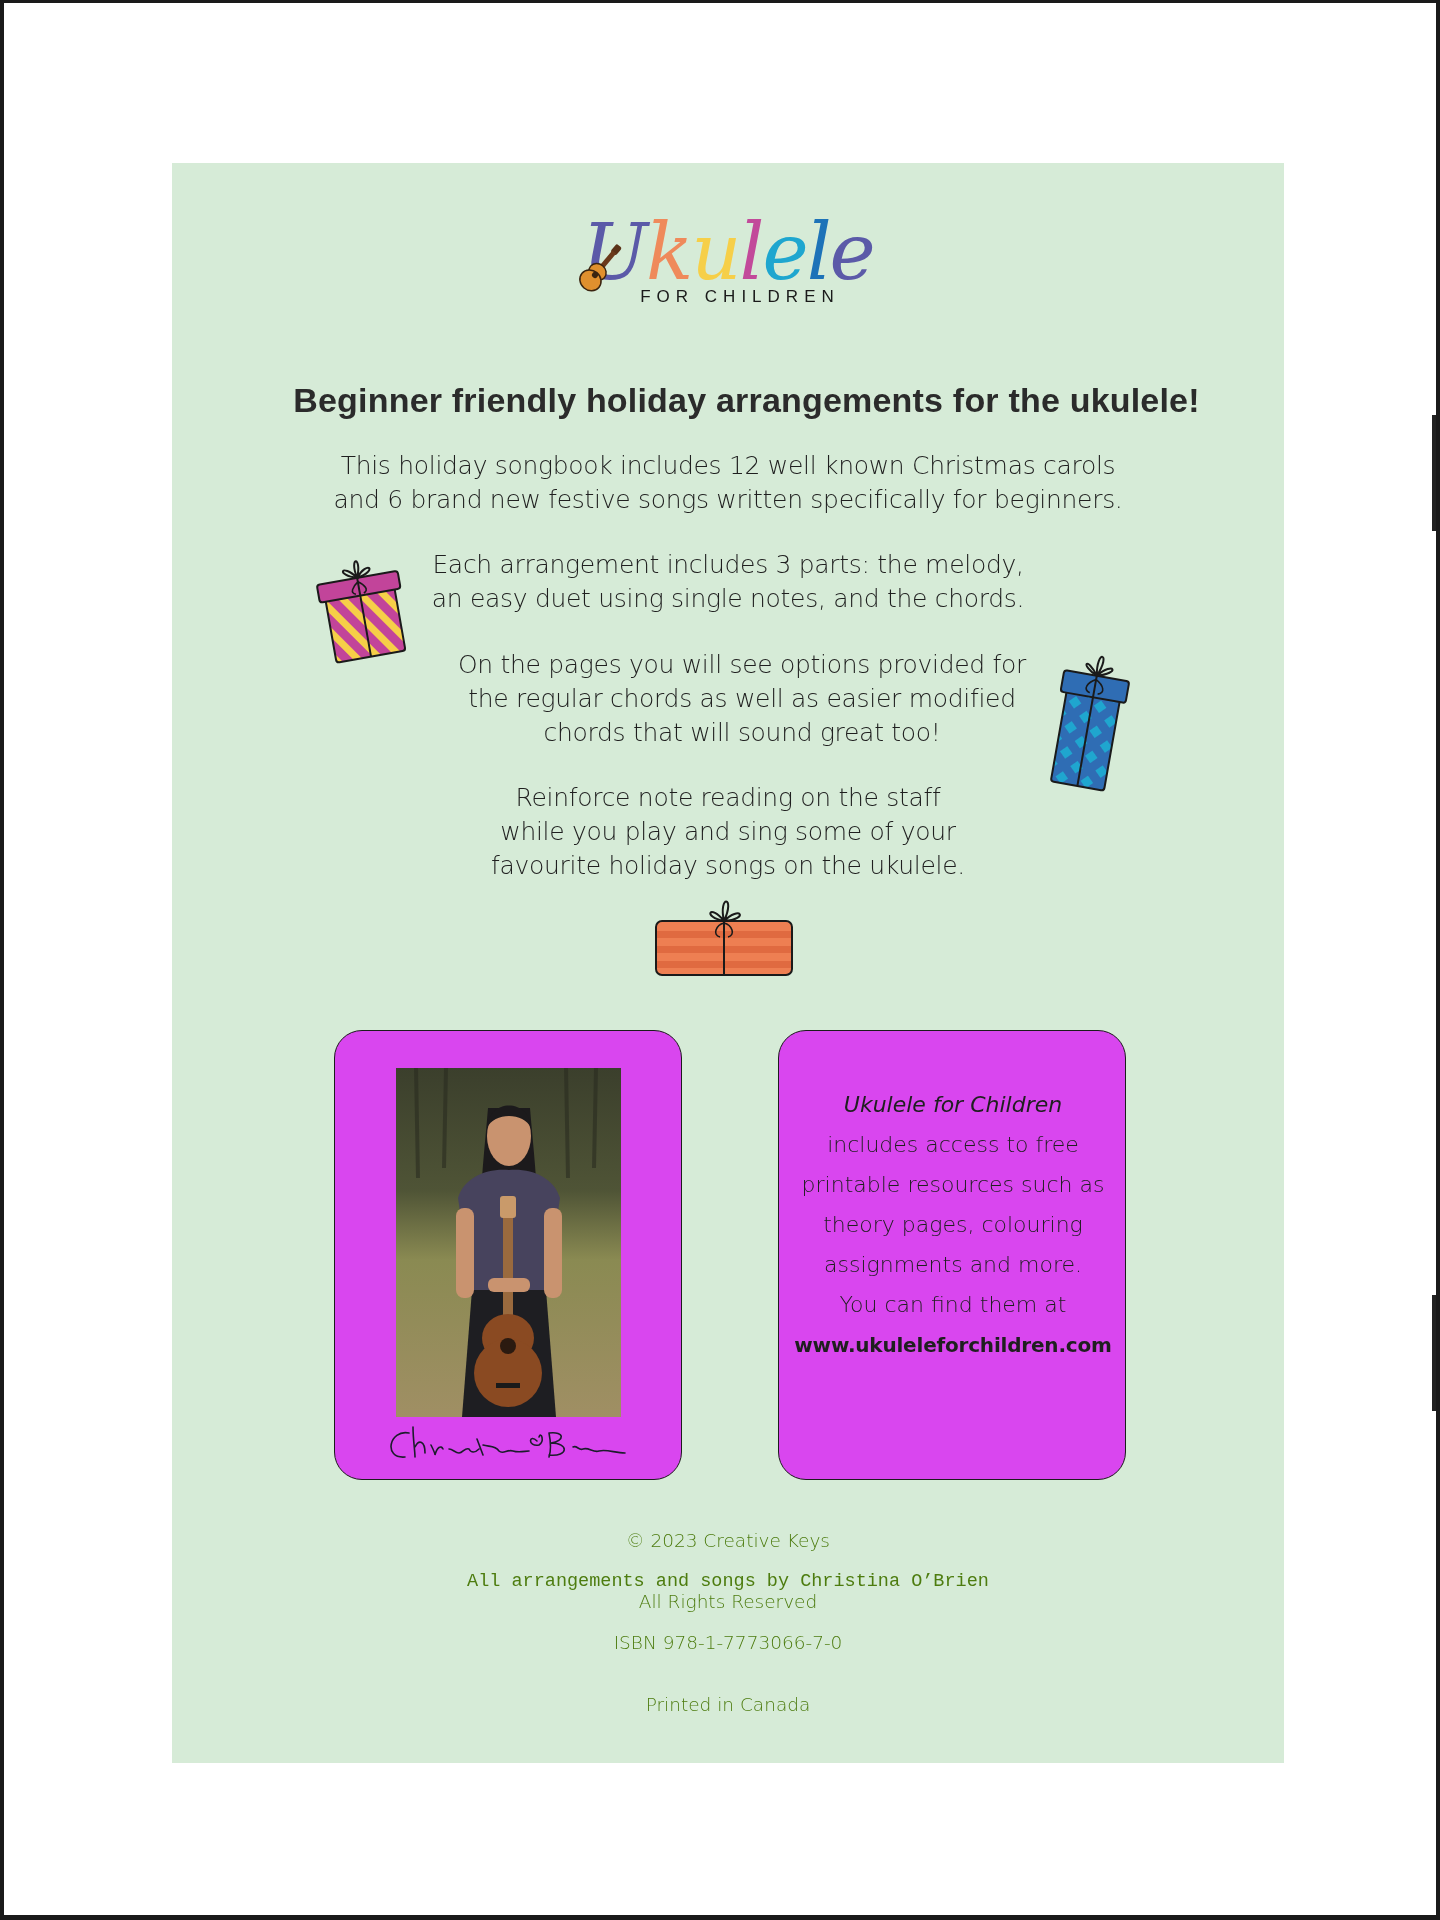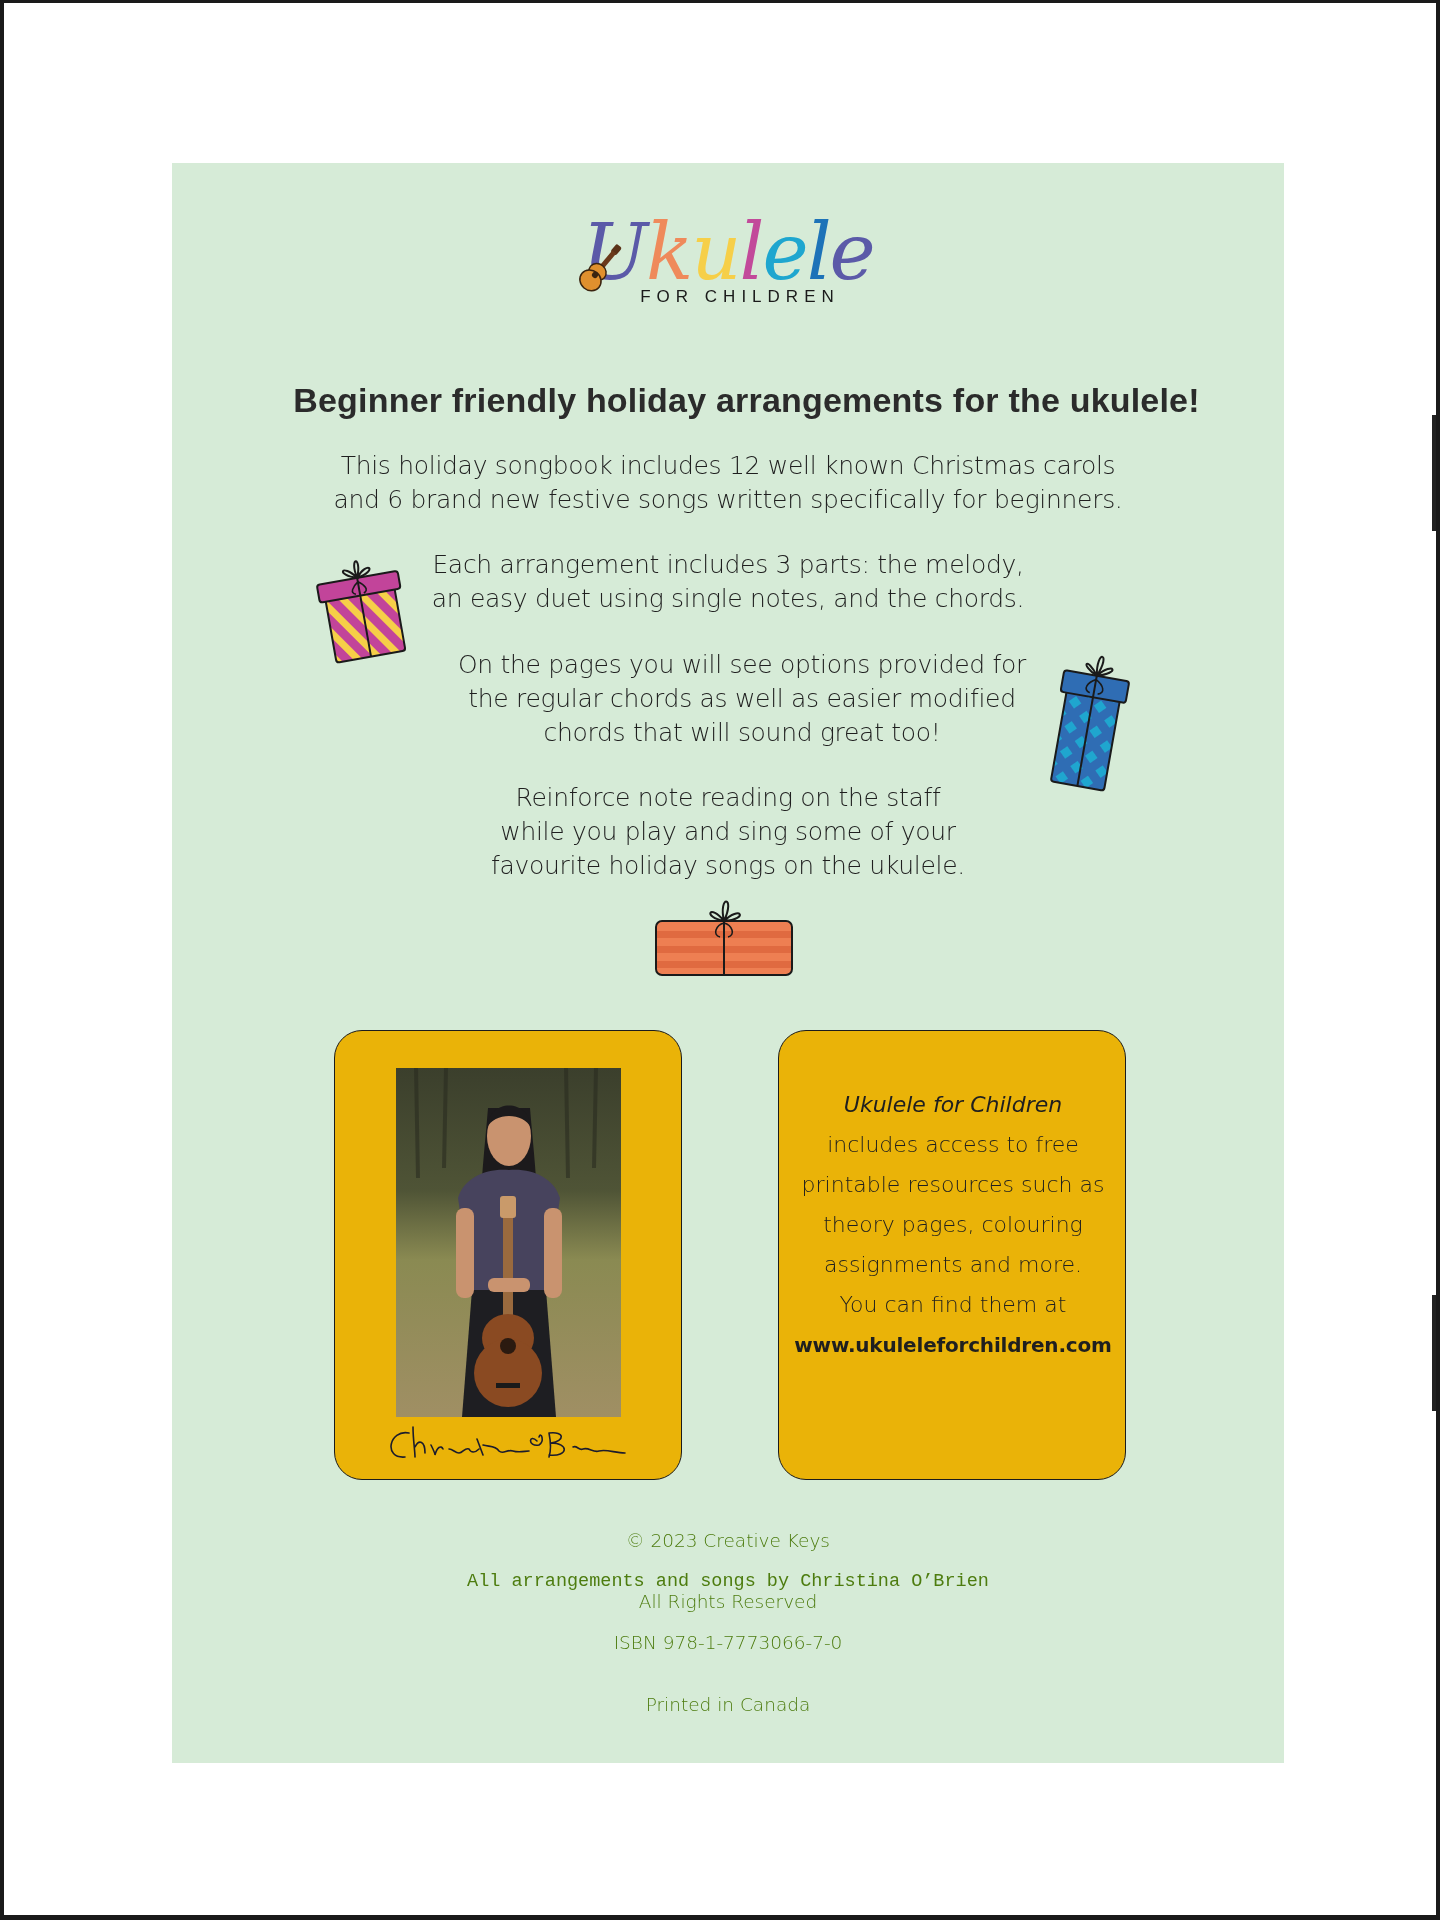--- a/index.html
+++ b/index.html
@@ -45,21 +45,21 @@
       position: absolute; left: 0; width: 1112px; text-align: center;
       font-family: "DejaVu Sans", sans-serif; font-size: 25px; line-height: 34px;
       color: #1f1f1f; font-weight: 300; letter-spacing: -0.3px;
     }
     .para .line { display: block; }
 
     .gift { position: absolute; }
 
     .card {
       position: absolute; top: 867px; width: 348px; height: 450px;
-      background: #eab308; border: 1.5px solid #1c1c1c; border-radius: 28px;
+      background: #d946ef; border: 1.5px solid #1c1c1c; border-radius: 28px;
     }
     .card-left { left: 162px; }
     .card-right { left: 606px; }
 
     .photo {
       position: absolute; left: 61px; top: 37px; width: 225px; height: 349px;
       overflow: hidden; background: #5a5e3e;
     }
     .signature { position: absolute; left: 44px; top: 388px; width: 260px; height: 50px; }
 

